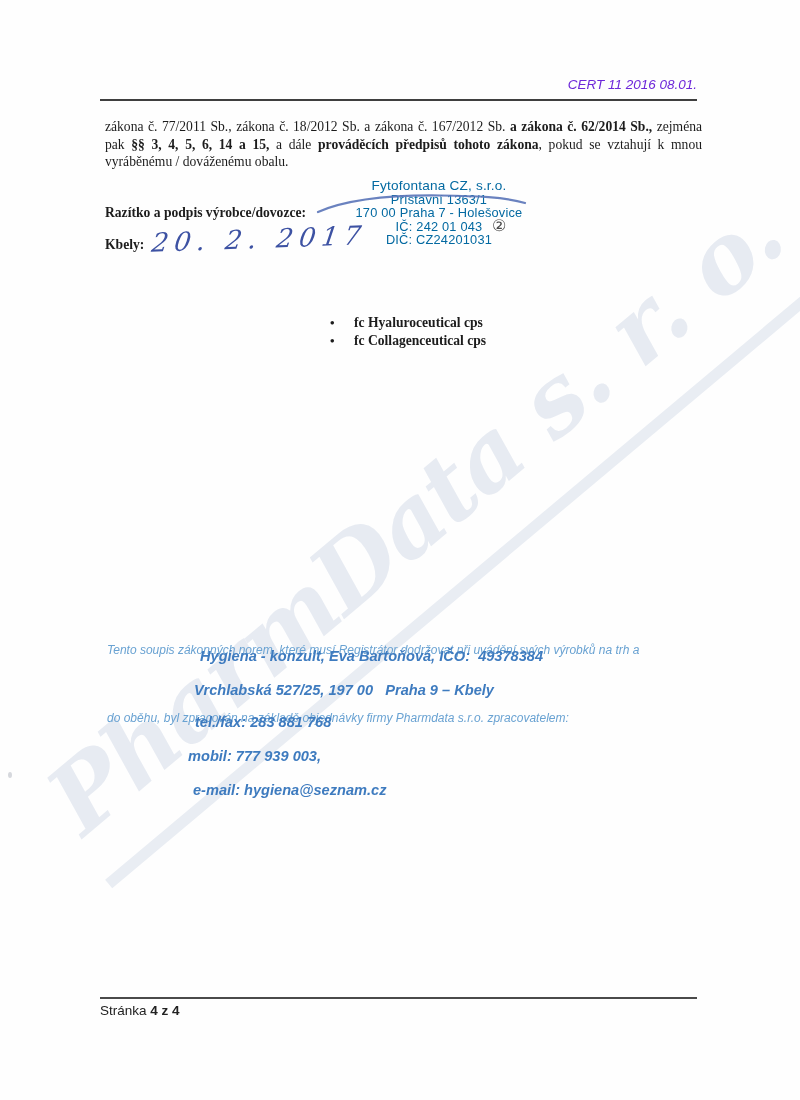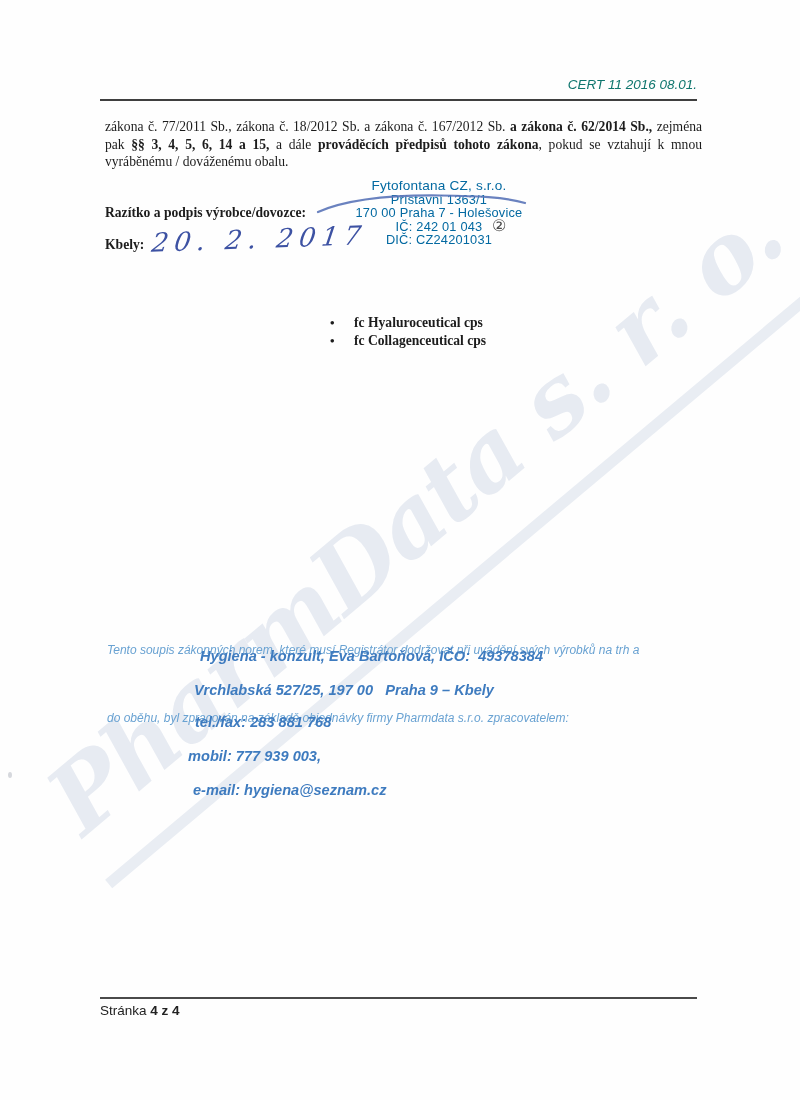--- a/index.html
+++ b/index.html
@@ -26,21 +26,21 @@
     font-size:95px;letter-spacing:-2px;
     color:#e7ebf2;
     border-bottom:11px solid #e9edf3;
     padding:0 18px 24px 10px;
     white-space:nowrap;
   }
   
   .doc-code{
     position:absolute;top:77px;right:103px;
     font-family:"Liberation Sans", sans-serif;
-    font-style:italic;font-size:13.5px;color:#0f766e;
+    font-style:italic;font-size:13.5px;color:#6d28d9;
     z-index:2;
   }
   .header-rule{
     position:absolute;top:99px;left:100px;width:597px;height:2px;
     background:#3f3f3f;z-index:2;
   }
   
   .law-paragraph{
     position:absolute;top:118px;left:105px;width:597px;
     font-size:13.6px;line-height:17.5px;text-align:justify;

